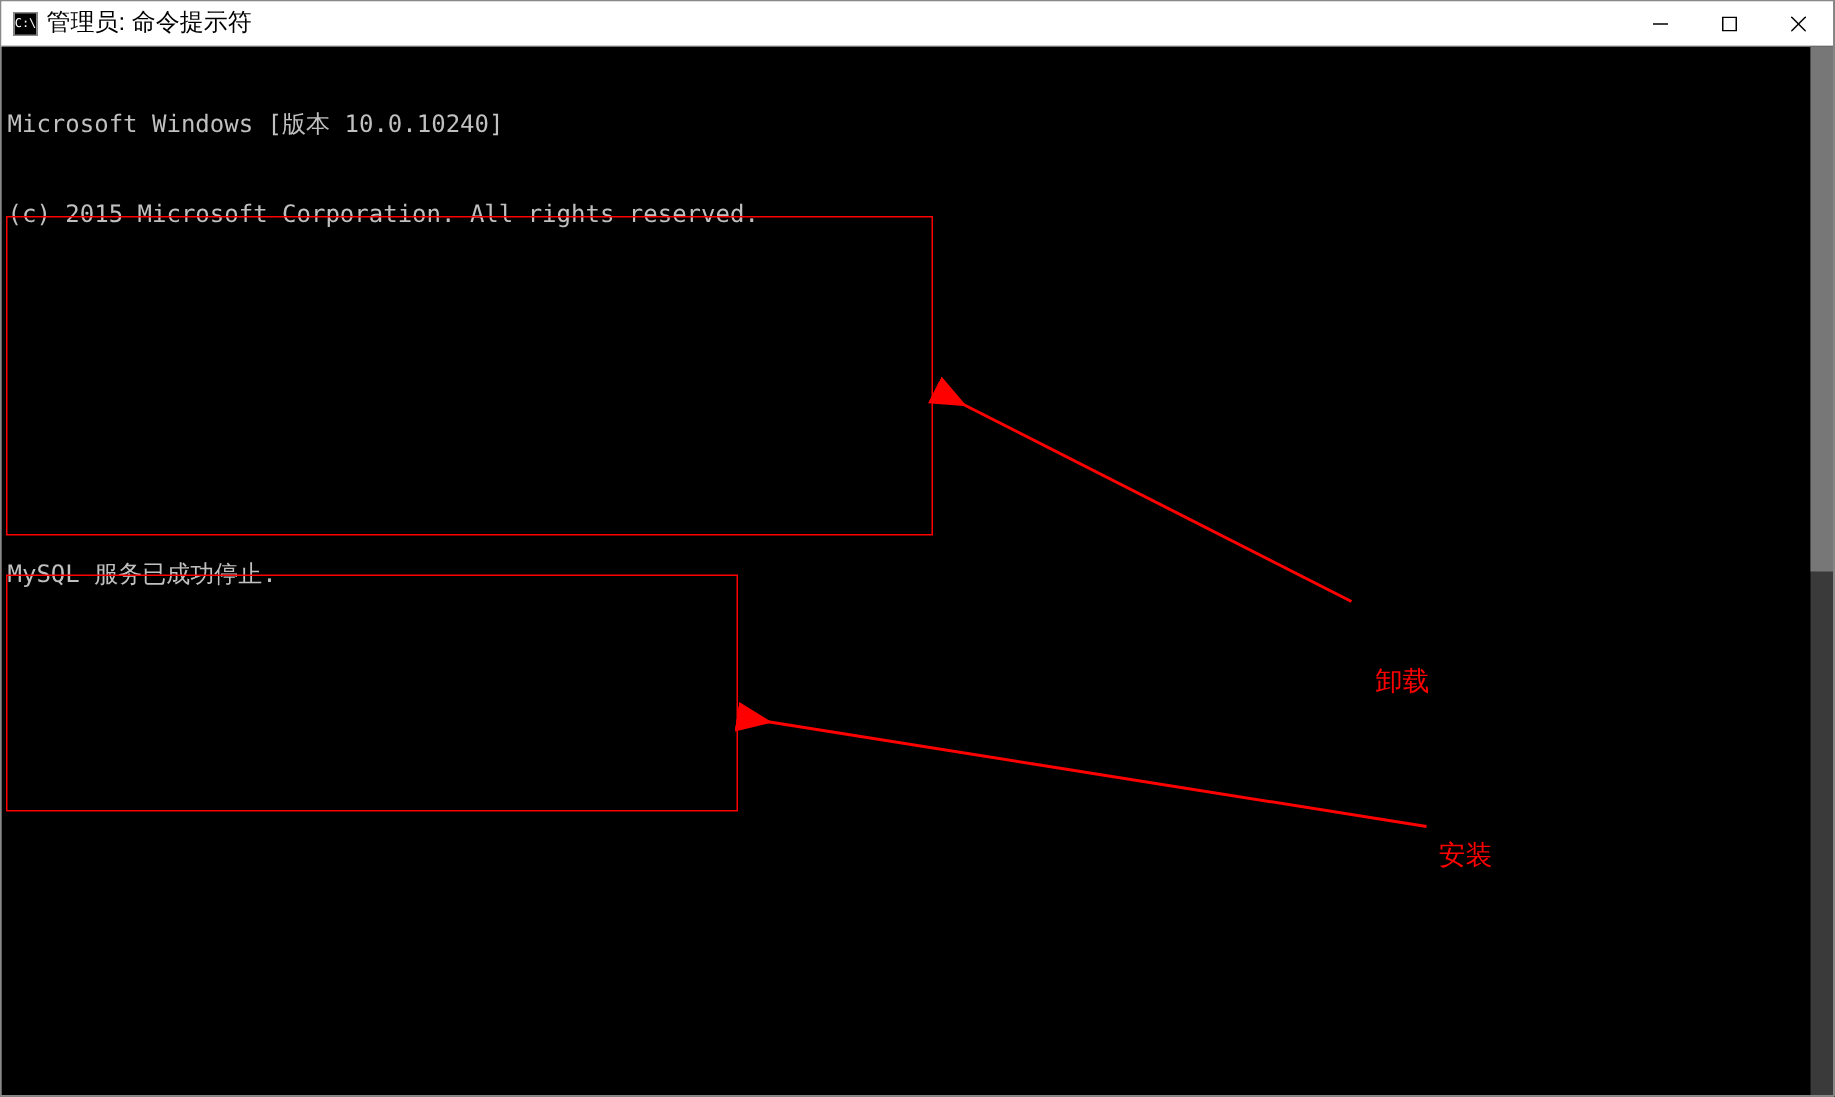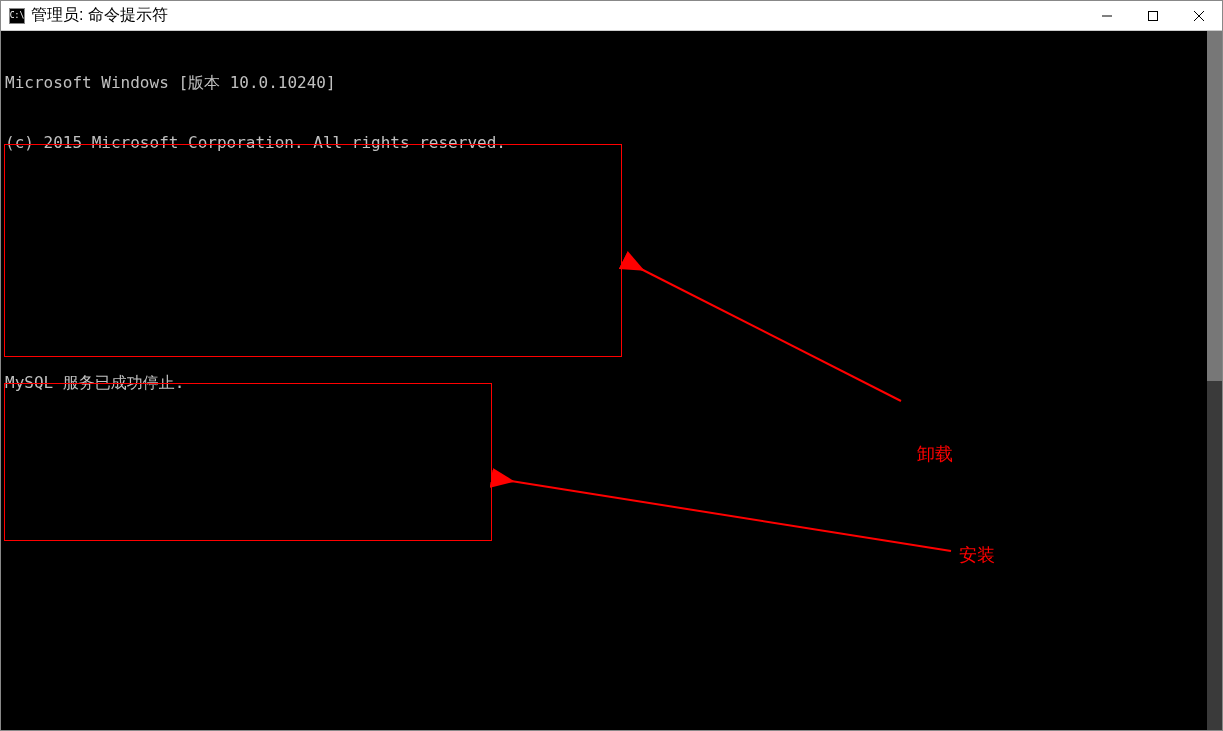--- a/index.html
+++ b/index.html
@@ -168,15 +168,15 @@
     <svg class="arrow" style="left:0;top:0;" width="1200" height="700">
       <defs>
         <marker id="ah2" markerWidth="12" markerHeight="10" refX="2" refY="5" orient="auto">
           <path d="M0,5 L12,0 L12,10 Z" fill="#ff0000"></path>
         </marker>
       </defs>
       <line x1="950" y1="520" x2="510" y2="450" stroke="#ff0000" stroke-width="2" marker-end="url(#ah2)"></line>
     </svg>
 
     <div class="label" style="left:916px; top:370px;margin-top:41px;">卸载</div>
-    <div class="label" style="left:958px; top:512px;text-align:center;">安装</div>
+    <div class="label" style="left:958px; top:527px;text-align:center;">安装</div>
   </div>
 </div>
 
 </body></html>

